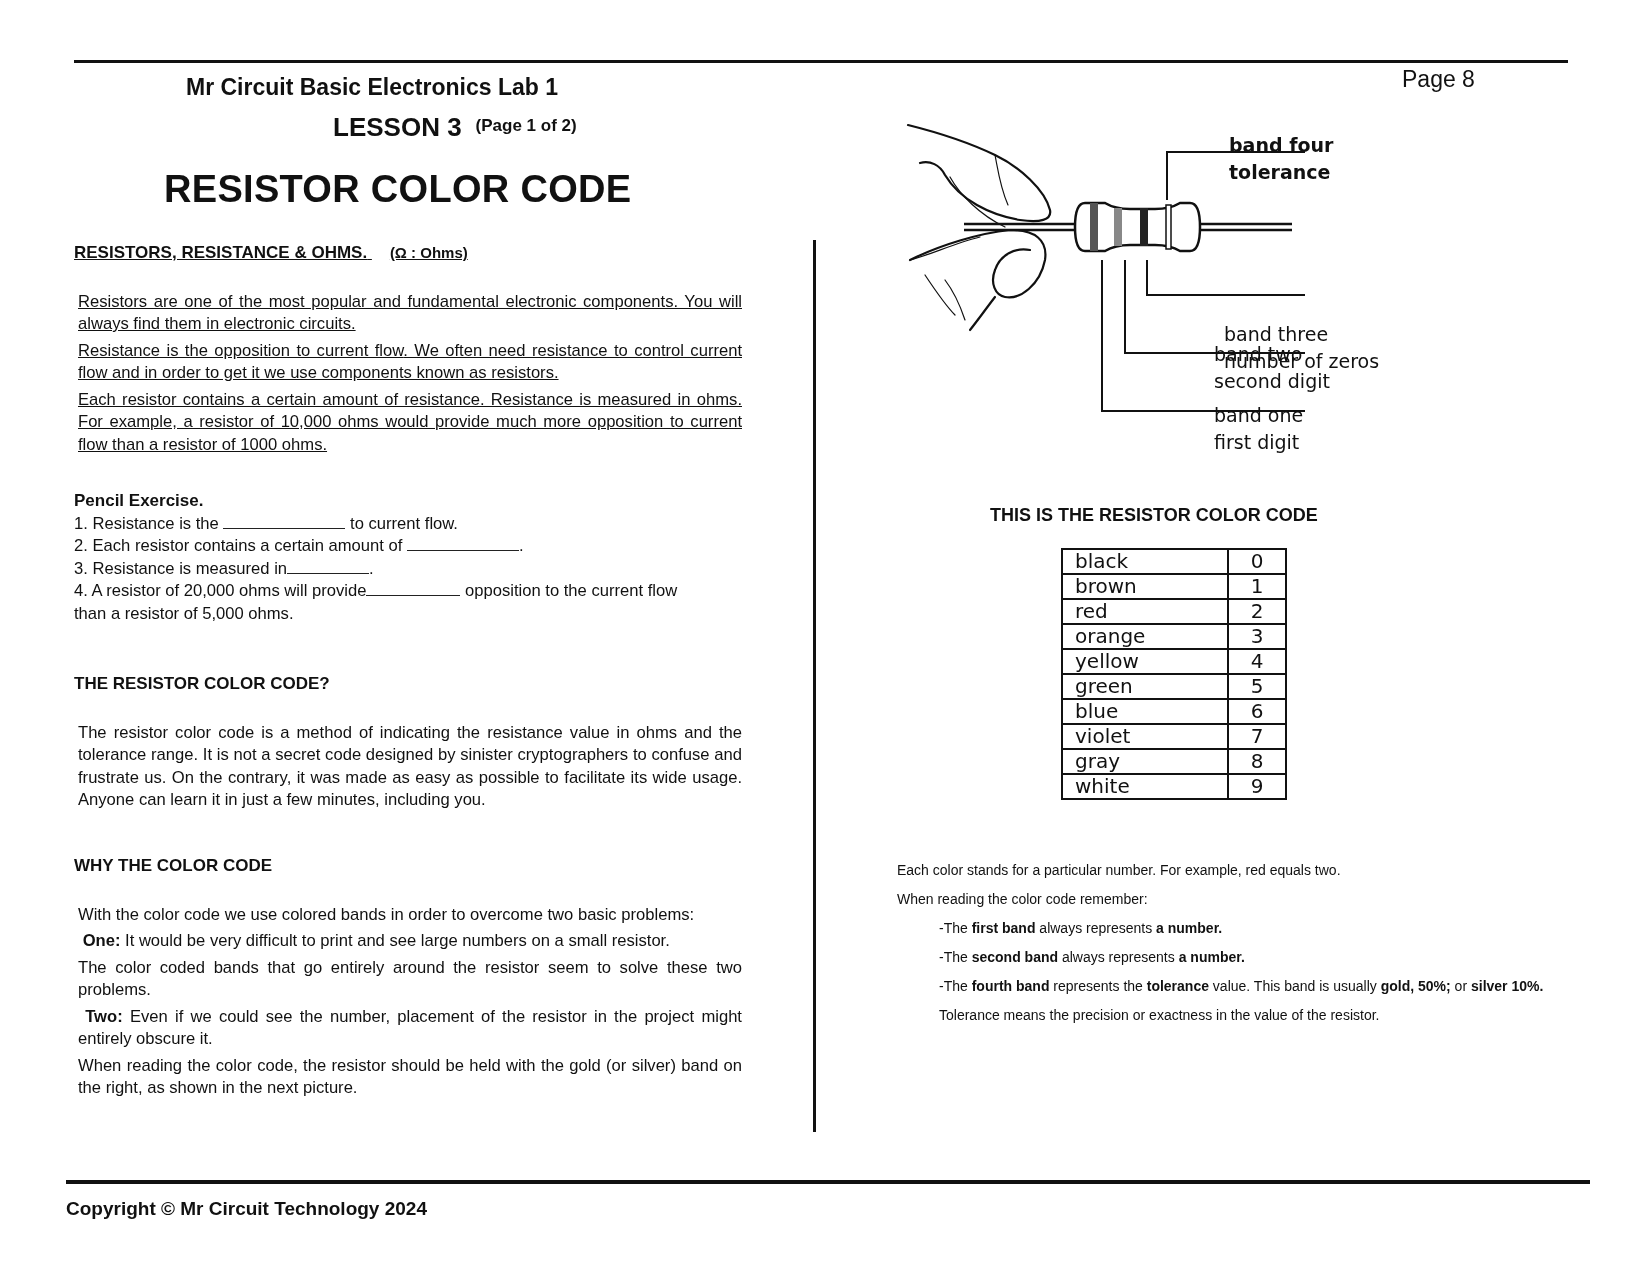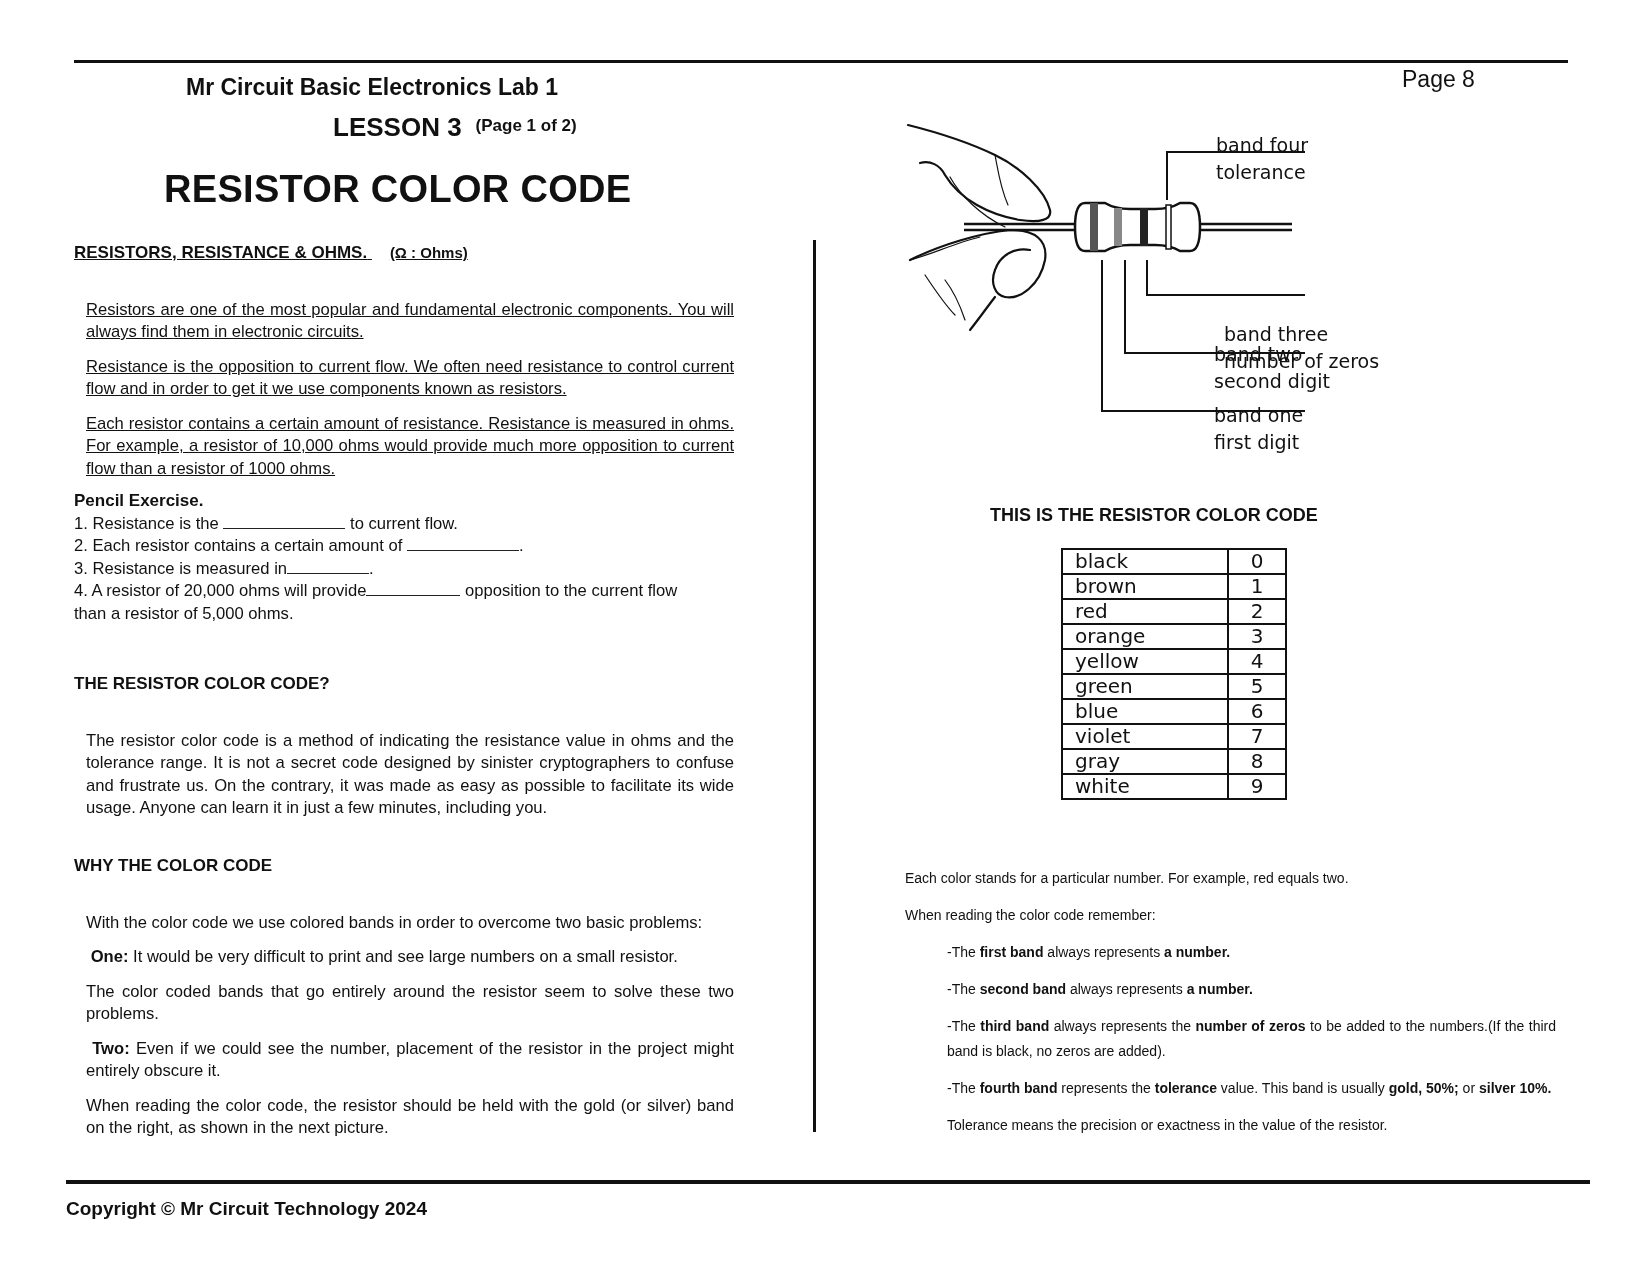--- a/index.html
+++ b/index.html
@@ -16,21 +16,21 @@
     .page-num { left: 1402px; top: 66px; font-size: 23px; }
     .lesson { left: 333px; top: 112px; font-size: 26px; font-weight: bold; }
     .lesson .sub { font-size: 17px; margin-left: 14px; position: relative; top: -5px; }
     .main-title { left: 164px; top: 168px; font-size: 38px; font-weight: bold; letter-spacing: 0.3px; }
 
     .col-left { left: 74px; width: 672px; font-size: 16.6px; line-height: 22.5px; }
     .h { font-weight: bold; font-size: 17px; }
     .just { text-align: justify; text-align-last: left; }
     .u { text-decoration: underline; }
     .blank { display: inline-block; border-bottom: 1px solid #222; height: 14px; vertical-align: baseline; }
-    p { margin: 12px; }
+    p { margin: 4px; }
 
     .diagram { left: 900px; top: 115px; width: 720px; height: 360px; }
     .diag-label { position: absolute; font-family: "DejaVu Sans", sans-serif; font-size: 19px; line-height: 27px; color: #111; }
 
     .table-title { left: 990px; top: 505px; font-size: 18px; font-weight: bold; }
     .code-table { left: 1061px; top: 548px; border-collapse: collapse; font-family: "DejaVu Sans", sans-serif; font-size: 20px; }
     .code-table td { border: 2px solid #111; height: 23px; padding: 0 12px; line-height: 23px; }
     .code-table td.c { width: 140px; margin-left: 16px; }
     .code-table td.n { width: 40px; text-align: center; padding: 0 8px; }
 
@@ -130,21 +130,21 @@
     <rect x="240" y="93" width="8" height="38" fill="#222"></rect>
     <rect x="266" y="90" width="5" height="44" fill="#fff" stroke="#111" stroke-width="1.5"></rect>
 
     <g fill="none" stroke="#111" stroke-width="2">
       <polyline points="267,85 267,37 405,37"></polyline>
       <polyline points="247,145 247,180 405,180"></polyline>
       <polyline points="225,145 225,238 405,238"></polyline>
       <polyline points="202,145 202,296 405,296"></polyline>
     </g>
   </svg>
-  <div class="diag-label" style="left:316px; top:17px;">
+  <div class="diag-label" style="left:329px; top:17px;font-weight:bold;">
     <div>band four</div>
     <div>tolerance</div>
   </div>
   <div class="diag-label" style="left:324px; top:166px;margin-top:40px;">
     <div>band three</div>
     <div>number of zeros</div>
   </div>
   <div class="diag-label" style="left:314px; top:226px;">
     <div>band two</div>
     <div>second digit</div>
@@ -200,18 +200,17 @@
         <td class="n">9</td>
       </tr>
     </tbody>
 </table>
 
 <div class="abs col-right" style="top:854px;">
   <p>Each color stands for a particular number. For example, red equals two.</p>
   <p>When reading the color code remember:</p>
   <p class="ind"><span>-The </span><b>first band</b><span> always represents </span><b>a number.</b></p>
   <p class="ind"><span>-The </span><b>second band</b><span> always represents </span><b>a number.</b></p>
-  <p class="ind just" style="padding-right:0; text-indent:0;"><span>-The </span><b>third band</b><span> always represents the </span><b>number of zeros</b><span> to be added to the numbers.(If the third band is black, no zeros  are added).</span></p>
   <p class="ind just"><span>-The </span><b>fourth band</b><span> represents the </span><b>tolerance</b><span> value. This band is usually </span><b>gold, 50%;</b><span> or </span><b>silver 10%.</b></p>
   <p class="ind just">Tolerance means the precision or exactness in the value of the resistor.</p>
 </div>
 
 <div class="abs copyright">Copyright © Mr Circuit Technology 2024</div>
 
 </body></html>

